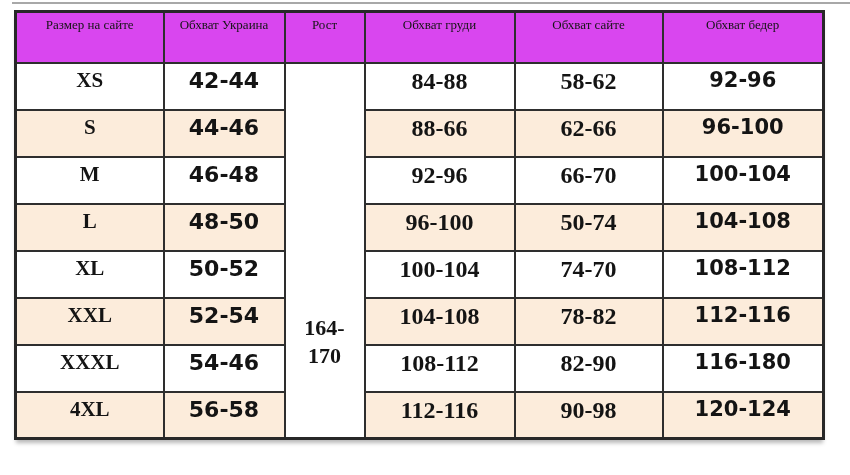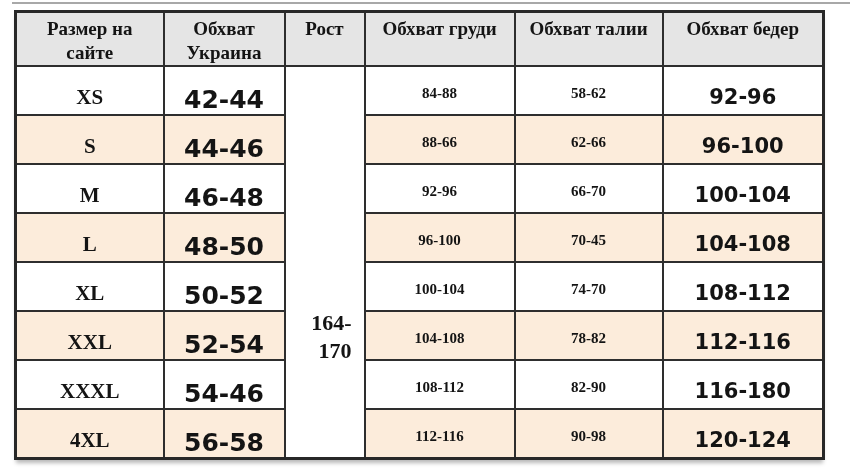--- a/index.html
+++ b/index.html
@@ -36,67 +36,66 @@
     border: 2px solid #2e2e2e;
     text-align: center;
     vertical-align: top;
     color: #141414;
     background: #ffffff;
   }
   thead tr { height: 51px; }
   tbody tr { height: 47px; }
 
   th {
-    background: #e5e5e5;
-    font-weight: bold;
-    font-size: 19px;
+    background: #d946ef;
+    font-weight: normal;
+    font-size: 13px;
     line-height: 1.25;
     padding-top: 4px;
     font-family: "Liberation Serif", serif;
   }
   th.h-site { padding-left: 22px; padding-right: 22px; }
 
   tbody tr.striped td { background: #fcecdb; }
 
-  td { padding-top: 18px; }
+  td { padding-top: 4px; }
   td.site {
     font-family: "Liberation Serif", serif;
     font-weight: bold;
     font-size: 21px;
   }
   td.num-serif {
     font-family: "Liberation Serif", serif;
     font-weight: bold;
-    font-size: 15px;
+    font-size: 24px;
     margin-left: 24px;
   }
   td.num-sans-lg {
     font-family: "DejaVu Sans", "Liberation Sans", sans-serif;
     font-weight: bold;
-    font-size: 25px;
+    font-size: 22px;
     text-align: center;
   }
   td.num-sans {
     font-family: "DejaVu Sans", "Liberation Sans", sans-serif;
     font-weight: bold;
     font-size: 21px;
   }
   td.rost {
     background: #ffffff !important;
     padding-top: 238px;
     font-family: "Liberation Serif", serif;
     font-weight: bold;
     font-size: 22px;
   }
   td.rost .rost-val {
     max-width: 54px;
-    margin: 4px auto;
+    margin: 12px auto;
     line-height: 1.3;
     word-break: keep-all;
-    text-align: right;
   }
 </style>
 </head>
 <body>
 
 <div class="top-line"></div>
 
 <table class="size-chart">
   <colgroup>
     <col class="c-site">
@@ -105,21 +104,21 @@
     <col class="c-chest">
       <col class="c-waist">
       <col class="c-hips">
   </colgroup>
   <thead>
     <tr>
       <th class="h-site">Размер на сайте</th>
       <th>Обхват Украина</th>
       <th>Рост</th>
       <th>Обхват груди</th>
-      <th>Обхват талии</th>
+      <th>Обхват сайте</th>
       <th>Обхват бедер</th>
     </tr>
   </thead>
   <tbody>
     <tr>
       <td class="site">XS</td>
       <td class="num-sans-lg">42-44</td>
       <td class="rost" rowspan="8">
         <div class="rost-val">164-170</div>
       </td>
@@ -138,21 +137,21 @@
       <td class="site">M</td>
       <td class="num-sans-lg">46-48</td>
       <td class="num-serif">92-96</td>
       <td class="num-serif">66-70</td>
       <td class="num-sans">100-104</td>
     </tr>
     <tr class="striped">
       <td class="site">L</td>
       <td class="num-sans-lg">48-50</td>
       <td class="num-serif">96-100</td>
-      <td class="num-serif">70-45</td>
+      <td class="num-serif">50-74</td>
       <td class="num-sans">104-108</td>
     </tr>
     <tr>
       <td class="site">XL</td>
       <td class="num-sans-lg">50-52</td>
       <td class="num-serif">100-104</td>
       <td class="num-serif">74-70</td>
       <td class="num-sans">108-112</td>
     </tr>
     <tr class="striped">

